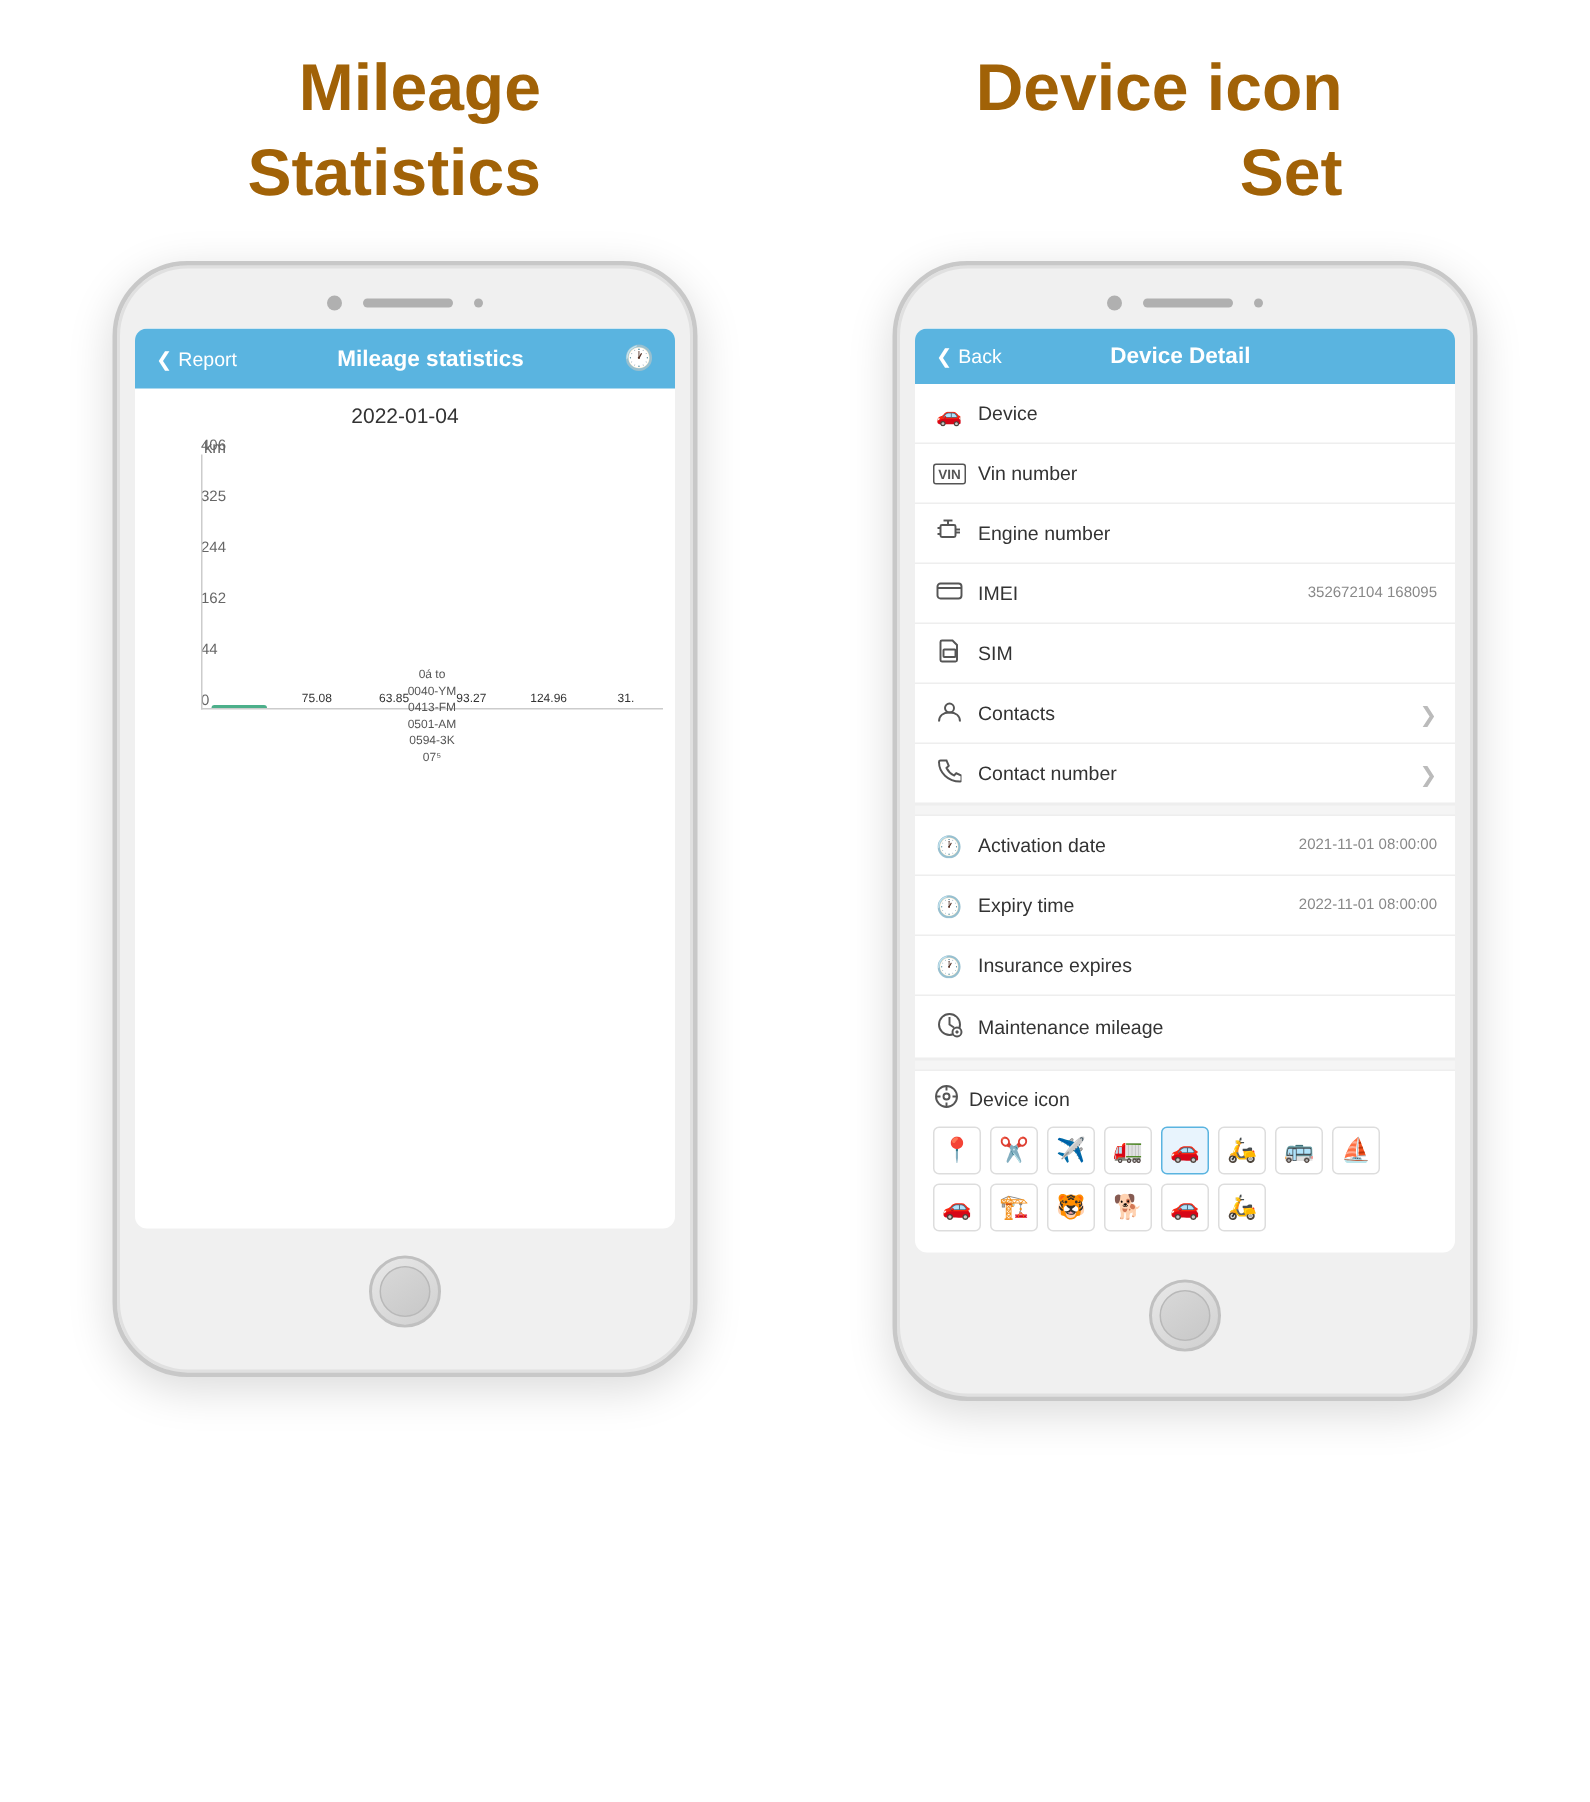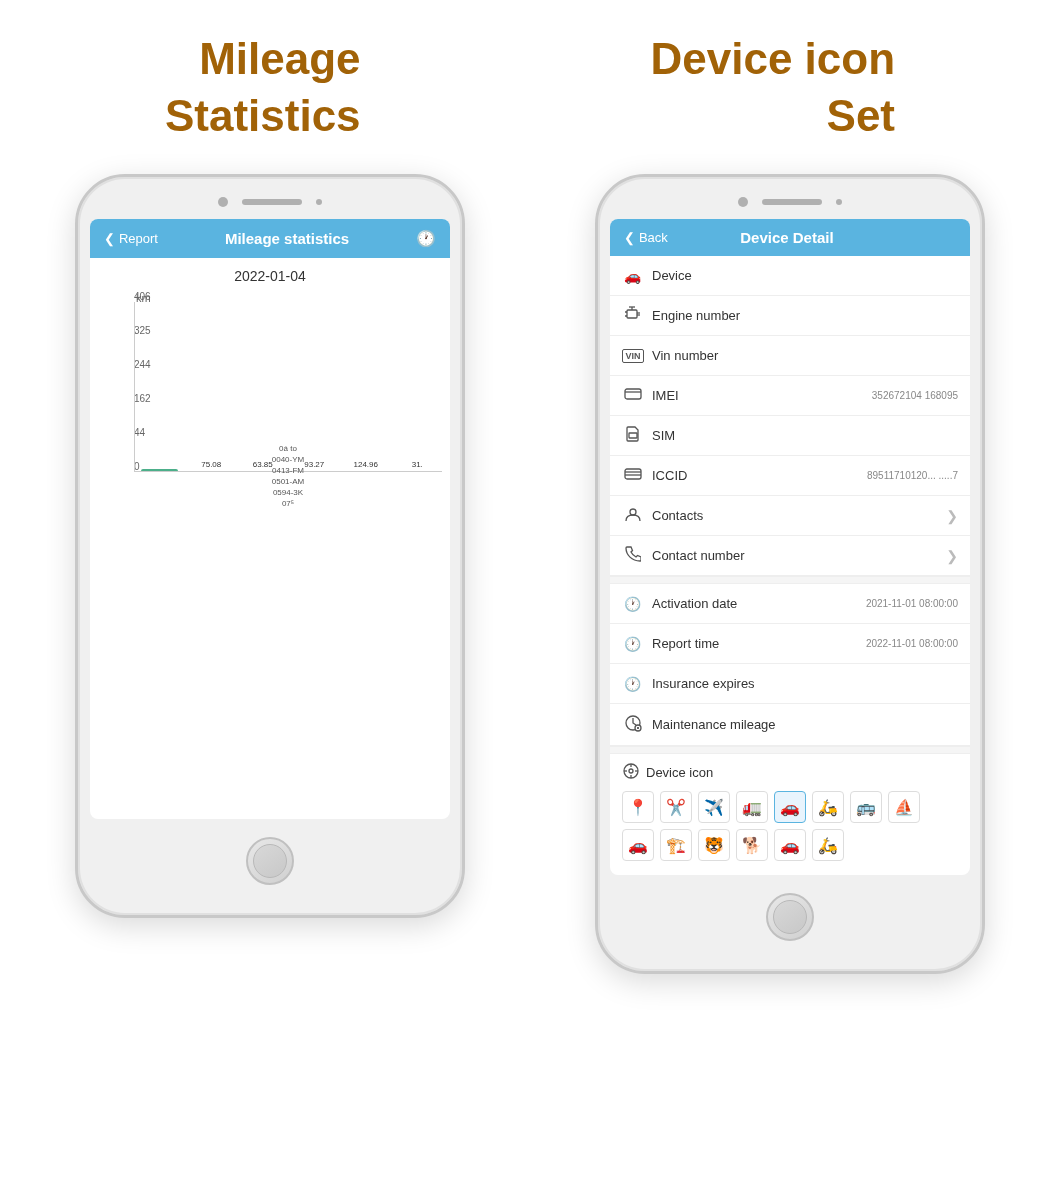--- a/index.html
+++ b/index.html
@@ -448,71 +448,60 @@
       </div>
 
       <div class="device-list">
 
         <div class="device-row">
           <span class="device-row-icon">🚗</span>
           <span class="device-row-label">Device</span>
         </div>
 
         <div class="device-row">
+          <span class="device-row-icon" style="font-size:9px;font-weight:bold;border:1px solid #555;padding:1px 2px;border-radius:2px;">VIN</span>
+          <span class="device-row-label">Vin number</span>
+        </div>
+
+        <div class="device-row">
           <span class="device-row-icon">
             <svg width="18" height="16" viewBox="0 0 18 16" fill="none" stroke="#555" stroke-width="1.3">
               <rect x="3" y="4" width="10" height="8" rx="1"></rect>
               <line x1="8" y1="1" x2="8" y2="4"></line>
               <line x1="5" y1="1" x2="11" y2="1"></line>
               <line x1="13" y1="7" x2="16" y2="7"></line>
               <line x1="13" y1="9" x2="16" y2="9"></line>
               <line x1="1" y1="6" x2="3" y2="6"></line>
               <line x1="1" y1="10" x2="3" y2="10"></line>
             </svg>
           </span>
           <span class="device-row-label">Engine number</span>
         </div>
 
         <div class="device-row">
-          <span class="device-row-icon" style="font-size:9px;font-weight:bold;border:1px solid #555;padding:1px 2px;border-radius:2px;">VIN</span>
-          <span class="device-row-label">Vin number</span>
-        </div>
-
-        <div class="device-row">
           <span class="device-row-icon">
             <svg width="18" height="14" viewBox="0 0 18 14" fill="none" stroke="#555" stroke-width="1.3">
               <rect x="1" y="2" width="16" height="10" rx="2"></rect>
               <line x1="1" y1="5" x2="17" y2="5"></line>
             </svg>
           </span>
           <span class="device-row-label">IMEI</span>
           <span class="device-row-value">352672104 168095</span>
         </div>
 
         <div class="device-row">
           <span class="device-row-icon">
             <svg width="14" height="16" viewBox="0 0 14 16" fill="none" stroke="#555" stroke-width="1.3">
               <path d="M2 1 h7 l3 3 v10 a1 1 0 0 1 -1 1 H2 a1 1 0 0 1 -1 -1 V2 a1 1 0 0 1 1 -1z"></path>
               <rect x="3" y="7" width="8" height="5" rx="0.5"></rect>
             </svg>
           </span>
           <span class="device-row-label">SIM</span>
         </div>
 
-        <div class="device-row">
-          <span class="device-row-icon">
-            <svg width="18" height="14" viewBox="0 0 18 14" fill="none" stroke="#555" stroke-width="1.3">
-              <rect x="1" y="2" width="16" height="10" rx="2"></rect>
-              <line x1="1" y1="5" x2="17" y2="5"></line>
-              <line x1="1" y1="8" x2="17" y2="8"></line>
-            </svg>
-          </span>
-          <span class="device-row-label">ICCID</span>
-          <span class="device-row-value">89511710120... .....7</span>
-        </div>
 
         <div class="device-row">
           <span class="device-row-icon">
             <svg width="18" height="16" viewBox="0 0 18 16" fill="none" stroke="#555" stroke-width="1.3">
               <circle cx="9" cy="6" r="3"></circle>
               <path d="M2 15 c0-4 3-6 7-6 s7 2 7 6"></path>
             </svg>
           </span>
           <span class="device-row-label">Contacts</span>
           <span class="device-row-chevron">❯</span>
@@ -534,21 +523,21 @@
 
       <div class="device-list">
         <div class="device-row">
           <span class="device-row-icon">🕐</span>
           <span class="device-row-label">Activation date</span>
           <span class="device-row-value">2021-11-01 08:00:00</span>
         </div>
 
         <div class="device-row">
           <span class="device-row-icon">🕐</span>
-          <span class="device-row-label">Report time</span>
+          <span class="device-row-label">Expiry time</span>
           <span class="device-row-value">2022-11-01 08:00:00</span>
         </div>
 
         <div class="device-row">
           <span class="device-row-icon">🕐</span>
           <span class="device-row-label">Insurance expires</span>
         </div>
 
         <div class="device-row">
           <span class="device-row-icon">

